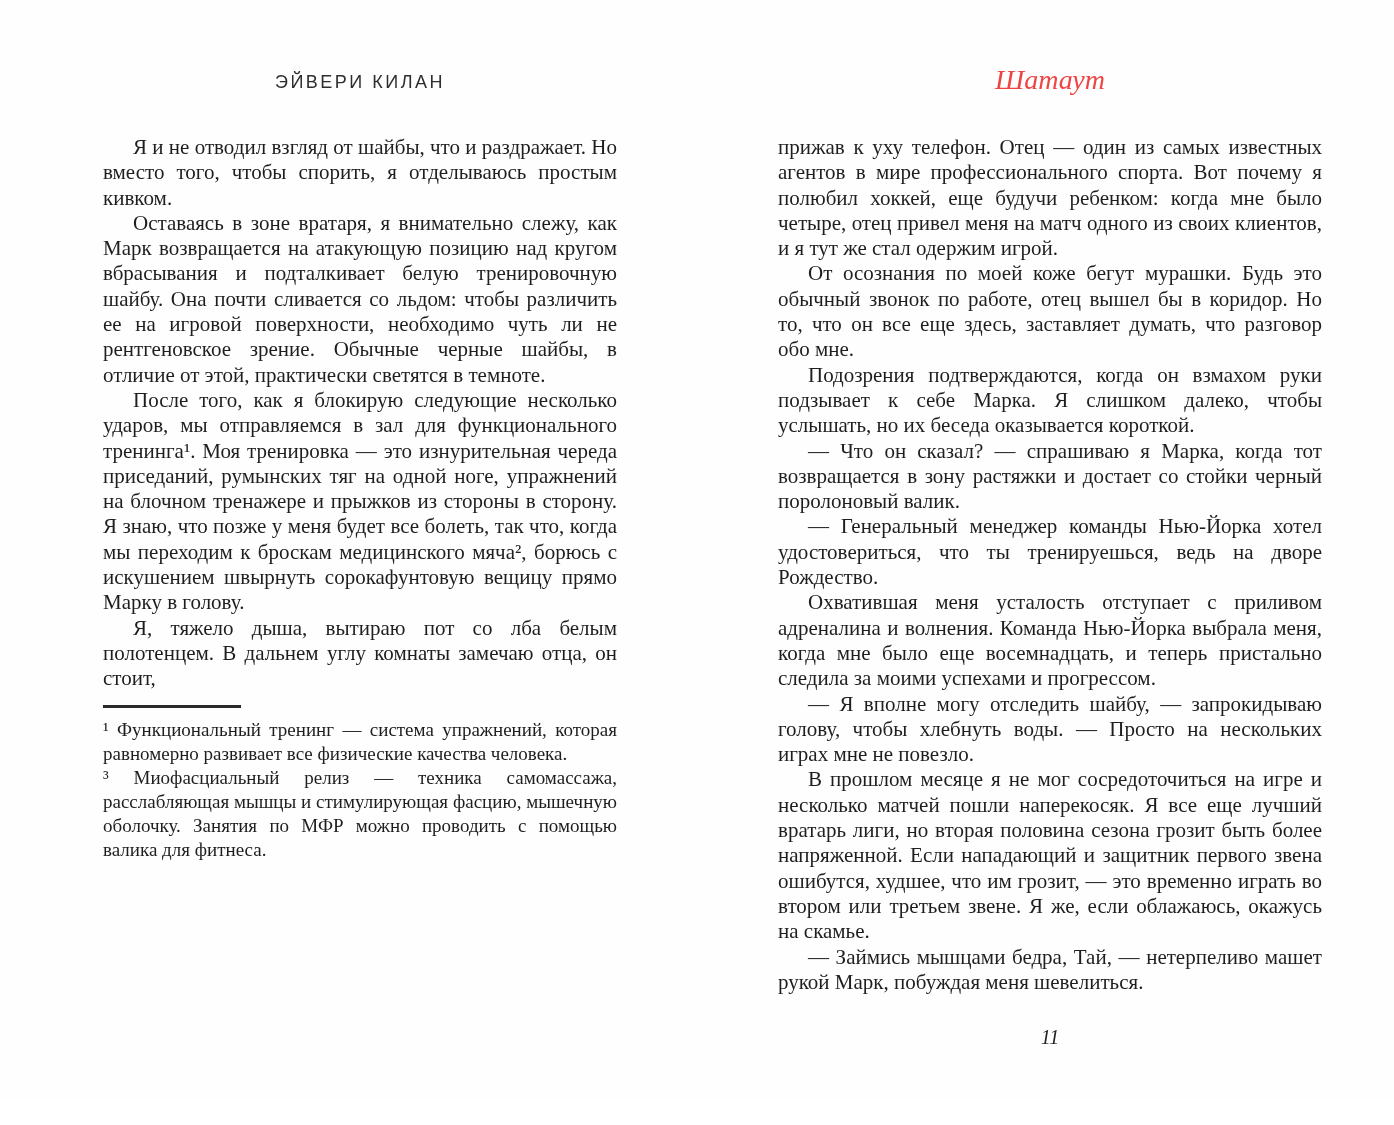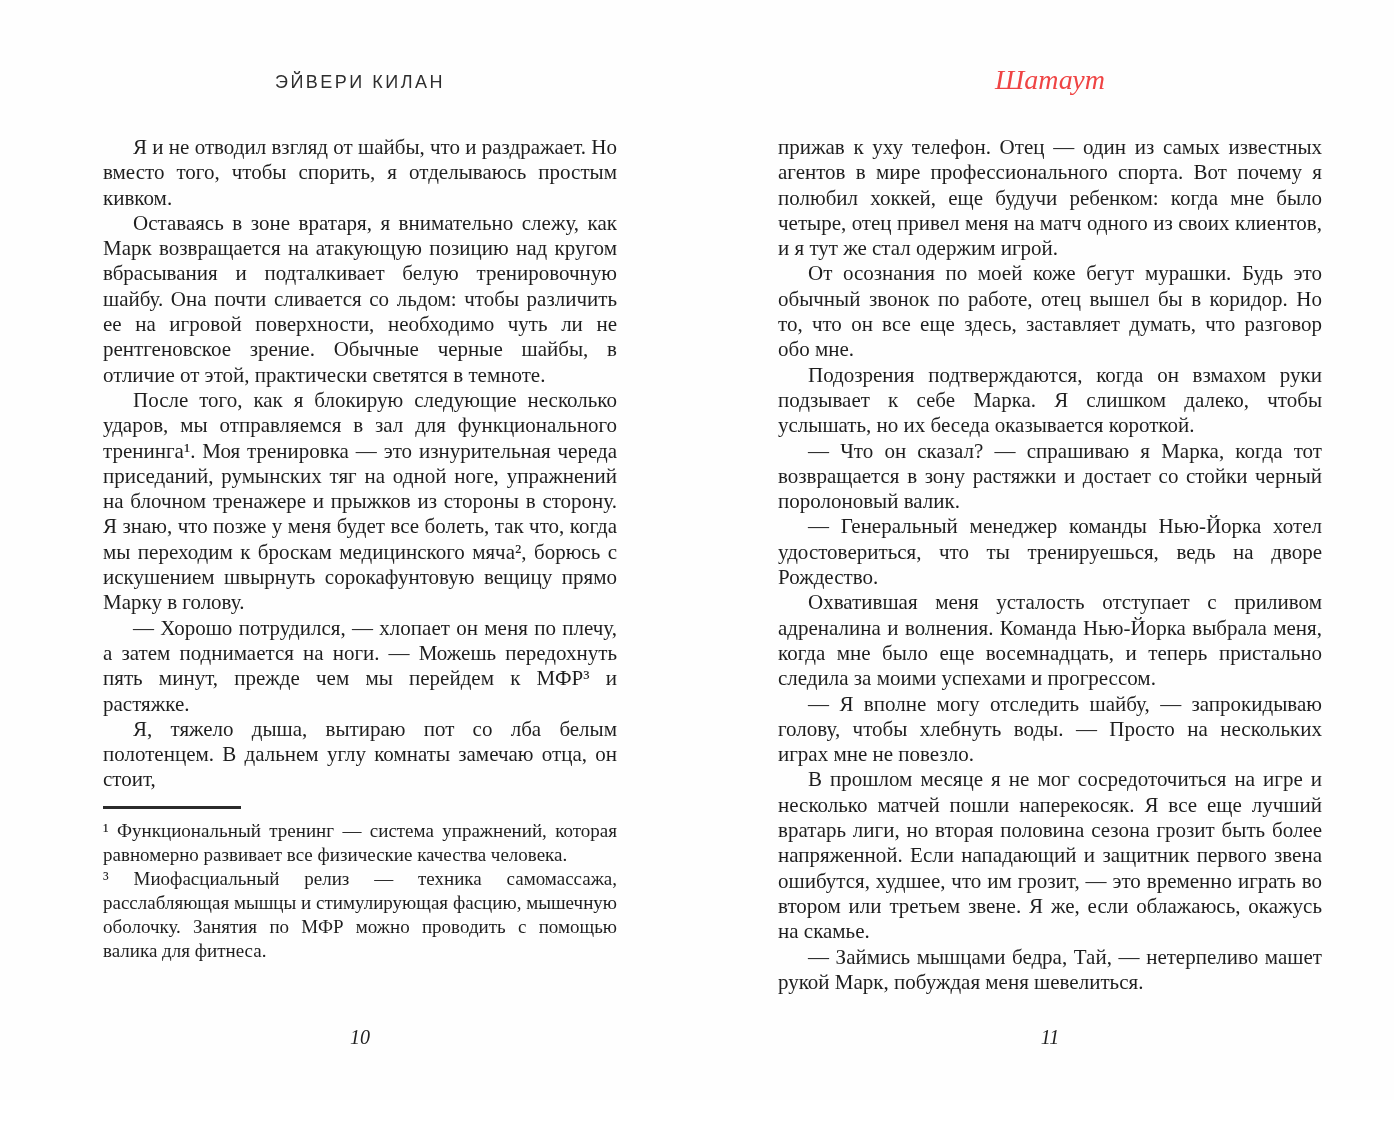--- a/index.html
+++ b/index.html
@@ -92,33 +92,31 @@
 <div class="spread">
 
   <div class="page page-left">
     <div class="running-head author">ЭЙВЕРИ КИЛАН</div>
 
     <div class="page-content">
       <div class="body-text">
           <p>Я и не отводил взгляд от шайбы, что и раздражает. Но вместо того, чтобы спорить, я отделываюсь простым кивком.</p>
           <p>Оставаясь в зоне вратаря, я внимательно слежу, как Марк возвращается на атакующую позицию над кругом вбрасывания и подталкивает белую тренировочную шайбу. Она почти сливается со льдом: чтобы различить ее на игровой поверхности, необходимо чуть ли не рентгеновское зрение. Обычные черные шайбы, в отличие от этой, практически светятся в темноте.</p>
           <p>После того, как я блокирую следующие несколько ударов, мы отправляемся в зал для функционального тренинга¹. Моя тренировка — это изнурительная череда приседаний, румынских тяг на одной ноге, упражнений на блочном тренажере и прыжков из стороны в сторону. Я знаю, что позже у меня будет все болеть, так что, когда мы переходим к броскам медицинского мяча², борюсь с искушением швырнуть сорокафунтовую вещицу прямо Марку в голову.</p>
-          <p>— Хорошо потрудился, — хлопает он меня по плечу, а затем поднимается на ноги. — Можешь передохнуть пять минут, прежде чем мы перейдем к МФР³ и растяжке.</p>
           <p>Я, тяжело дыша, вытираю пот со лба белым полотенцем. В дальнем углу комнаты замечаю отца, он стоит,</p>
         </div>
 
       <div class="footnote-rule"></div>
 
       <div class="footnotes">
           <p>¹ Функциональный тренинг — система упражнений, которая равномерно развивает все физические качества человека.</p>
           <p>³ Миофасциальный релиз — техника самомассажа, расслабляющая мышцы и стимулирующая фасцию, мышечную оболочку. Занятия по МФР можно проводить с помощью валика для фитнеса.</p>
         </div>
     </div>
 
-    <div class="folio">10</div>
   </div>
 
   <div class="page page-right">
     <div class="running-head title">Шатаут</div>
 
     <div class="page-content">
       <div class="body-text">
           <p class="noindent">прижав к уху телефон. Отец — один из самых известных агентов в мире профессионального спорта. Вот почему я полюбил хоккей, еще будучи ребенком: когда мне было четыре, отец привел меня на матч одного из своих клиентов, и я тут же стал одержим игрой.</p>
           <p>От осознания по моей коже бегут мурашки. Будь это обычный звонок по работе, отец вышел бы в коридор. Но то, что он все еще здесь, заставляет думать, что разговор обо мне.</p>
           <p>Подозрения подтверждаются, когда он взмахом руки подзывает к себе Марка. Я слишком далеко, чтобы услышать, но их беседа оказывается короткой.</p>

